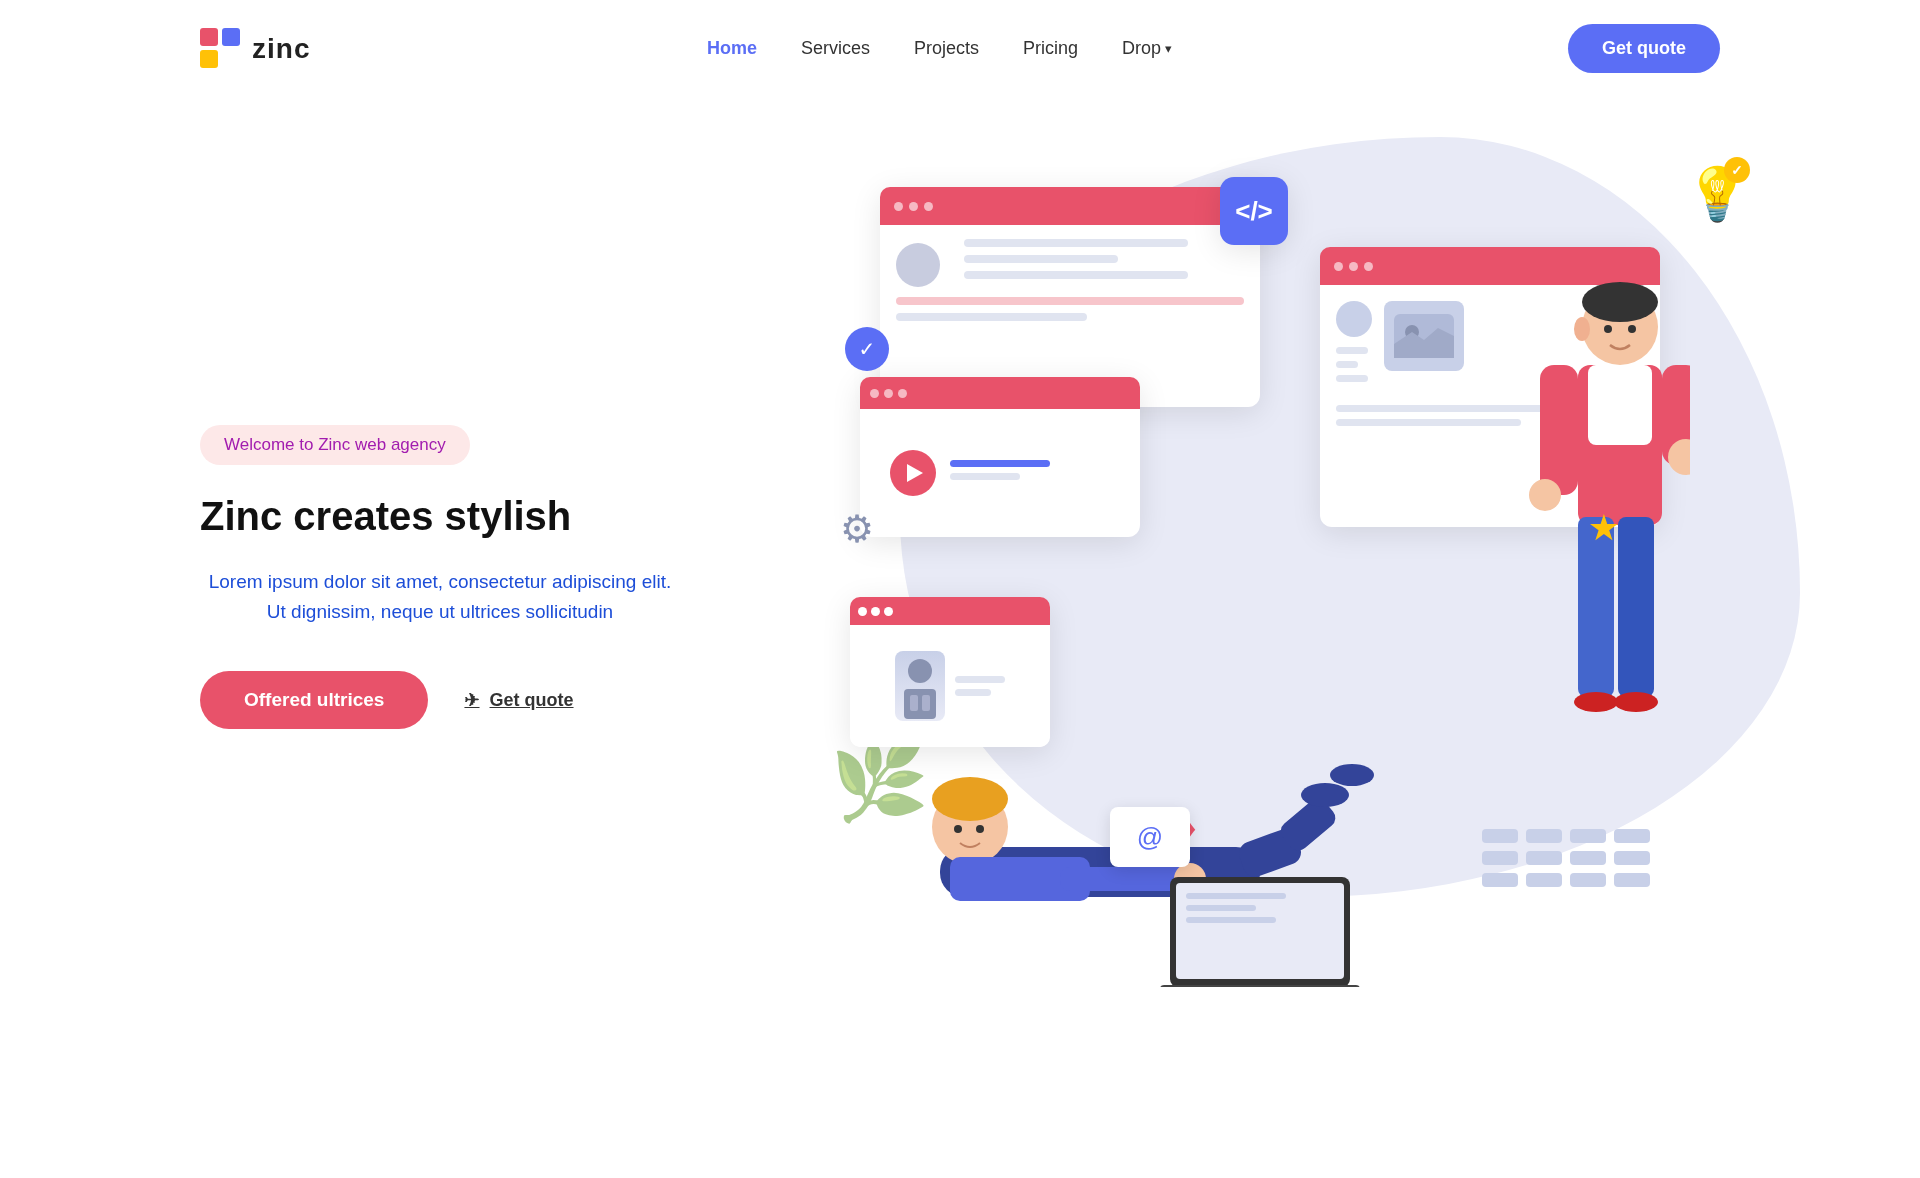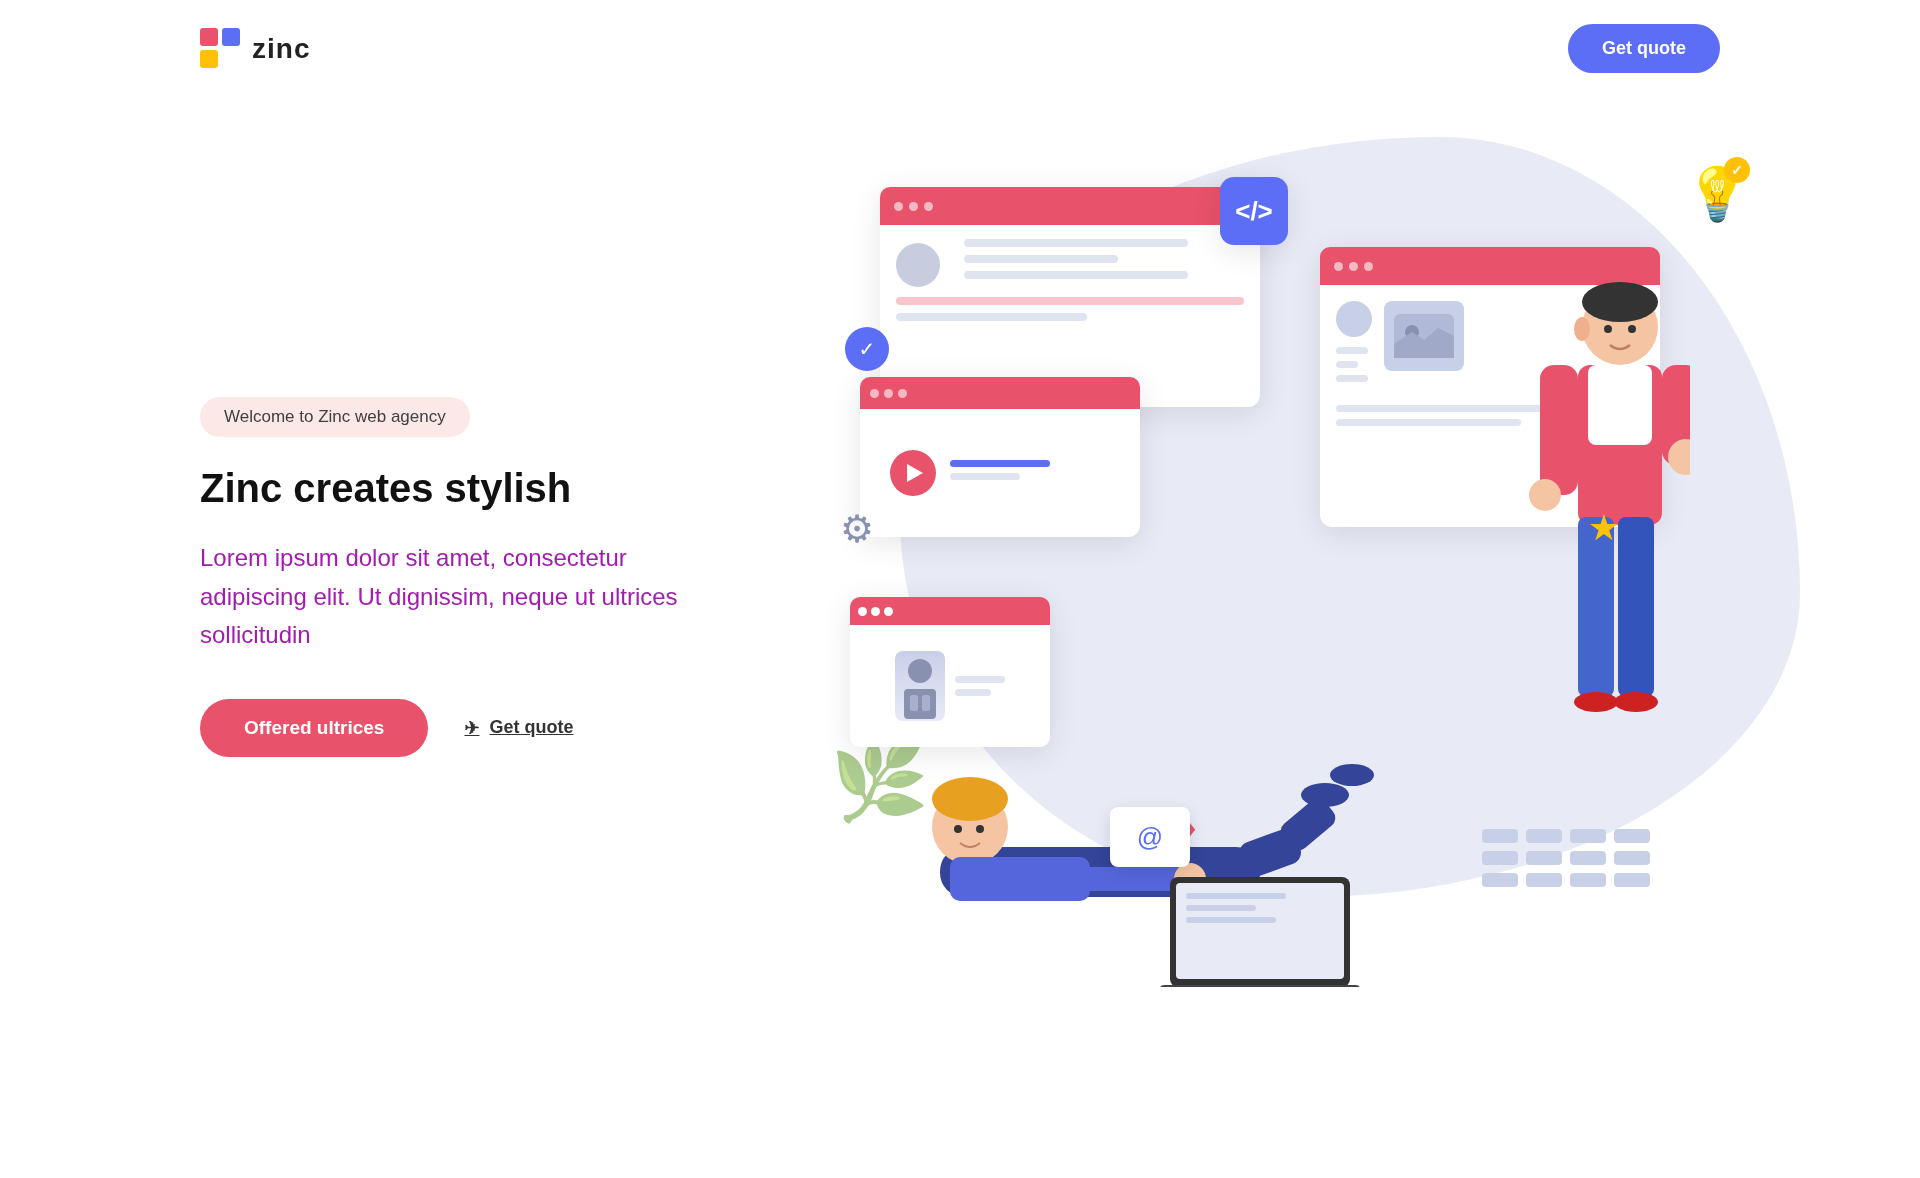--- a/index.html
+++ b/index.html
@@ -76,41 +76,42 @@
       position: relative;
       min-height: 900px;
     }
     .hero-left {
       flex: 0 0 600px;
       z-index: 2;
     }
     .hero-badge {
       display: inline-block;
       background: #fde8e8;
-      color: #404040;
+      color: #a21caf;
       border-radius: 30px;
       padding: 10px 24px;
       font-size: 17px;
       font-weight: 500;
       margin-bottom: 28px;
       text-align: center;
     }
     .hero-title {
       font-size: 40px;
       font-weight: 800;
       color: #111;
       line-height: 1.15;
       margin-bottom: 28px;
     }
     .hero-desc {
-      font-size: 24px;
-      color: #a21caf;
+      font-size: 19px;
+      color: #1d4ed8;
       line-height: 1.6;
       margin-bottom: 44px;
       max-width: 480px;
+      text-align: center;
     }
     .hero-actions {
       display: flex;
       align-items: center;
       gap: 36px;
     }
     .btn-offered {
       background: #e8526a;
       color: #fff;
       border: none;
@@ -428,20 +429,32 @@
     <div class="logo-icon">
       <svg width="42" height="42" viewBox="0 0 42 42">
         <rect x="0" y="0" width="18" height="18" rx="3" fill="#e8526a"></rect>
         <rect x="22" y="0" width="18" height="18" rx="3" fill="#5b6ef5"></rect>
         <rect x="0" y="22" width="18" height="18" rx="3" fill="#ffc107"></rect>
       </svg>
     </div>
     <span class="logo-text">zinc</span>
   </div>
 
+  <ul class="nav-links">
+    <li><a href="#" class="active">Home</a></li>
+    <li><a href="#">Services</a></li>
+    <li><a href="#">Projects</a></li>
+    <li><a href="#">Pricing</a></li>
+    <li>
+      <span class="drop-btn">
+        <a href="#">Drop</a>
+        <span style="font-size:13px; color:#333;">▾</span>
+      </span>
+    </li>
+  </ul>
 
   <button class="nav-cta">Get quote</button>
 </nav>
 
 <section class="hero">
 
   <div class="hero-left">
     <div class="hero-badge">Welcome to Zinc web agency</div>
     <h1 class="hero-title">
       <span>Zinc creates stylish</span><br>

